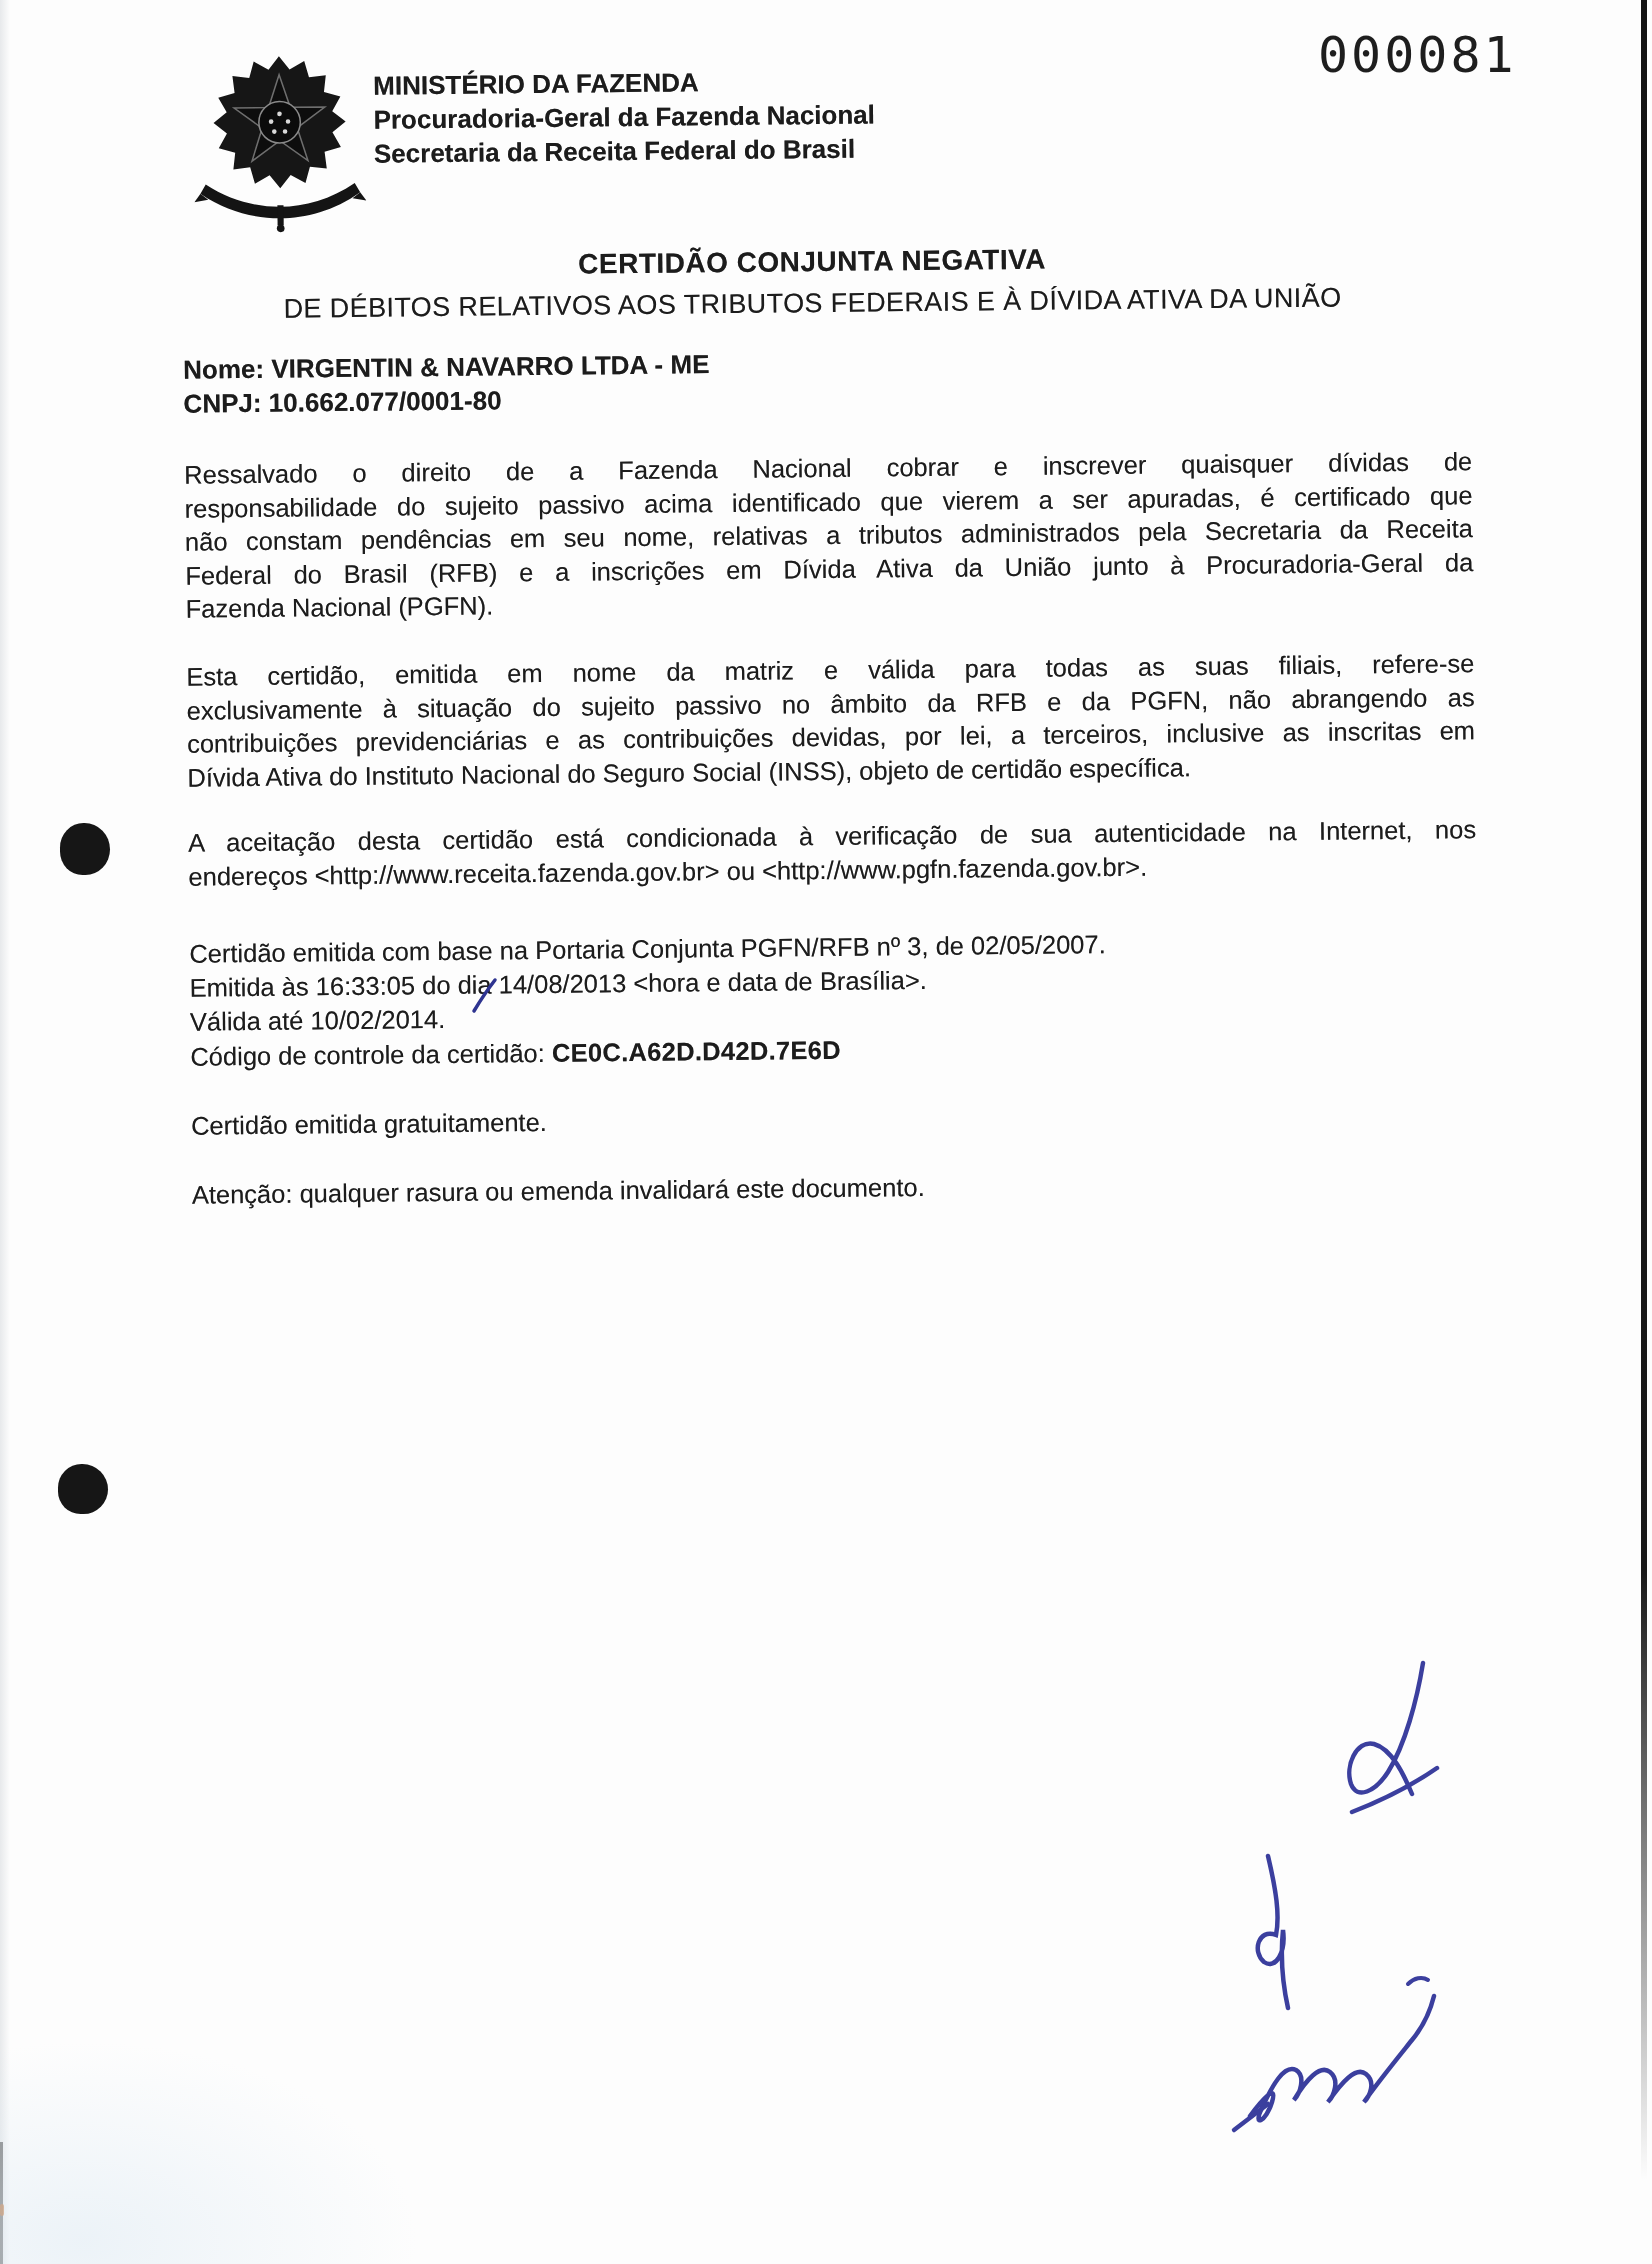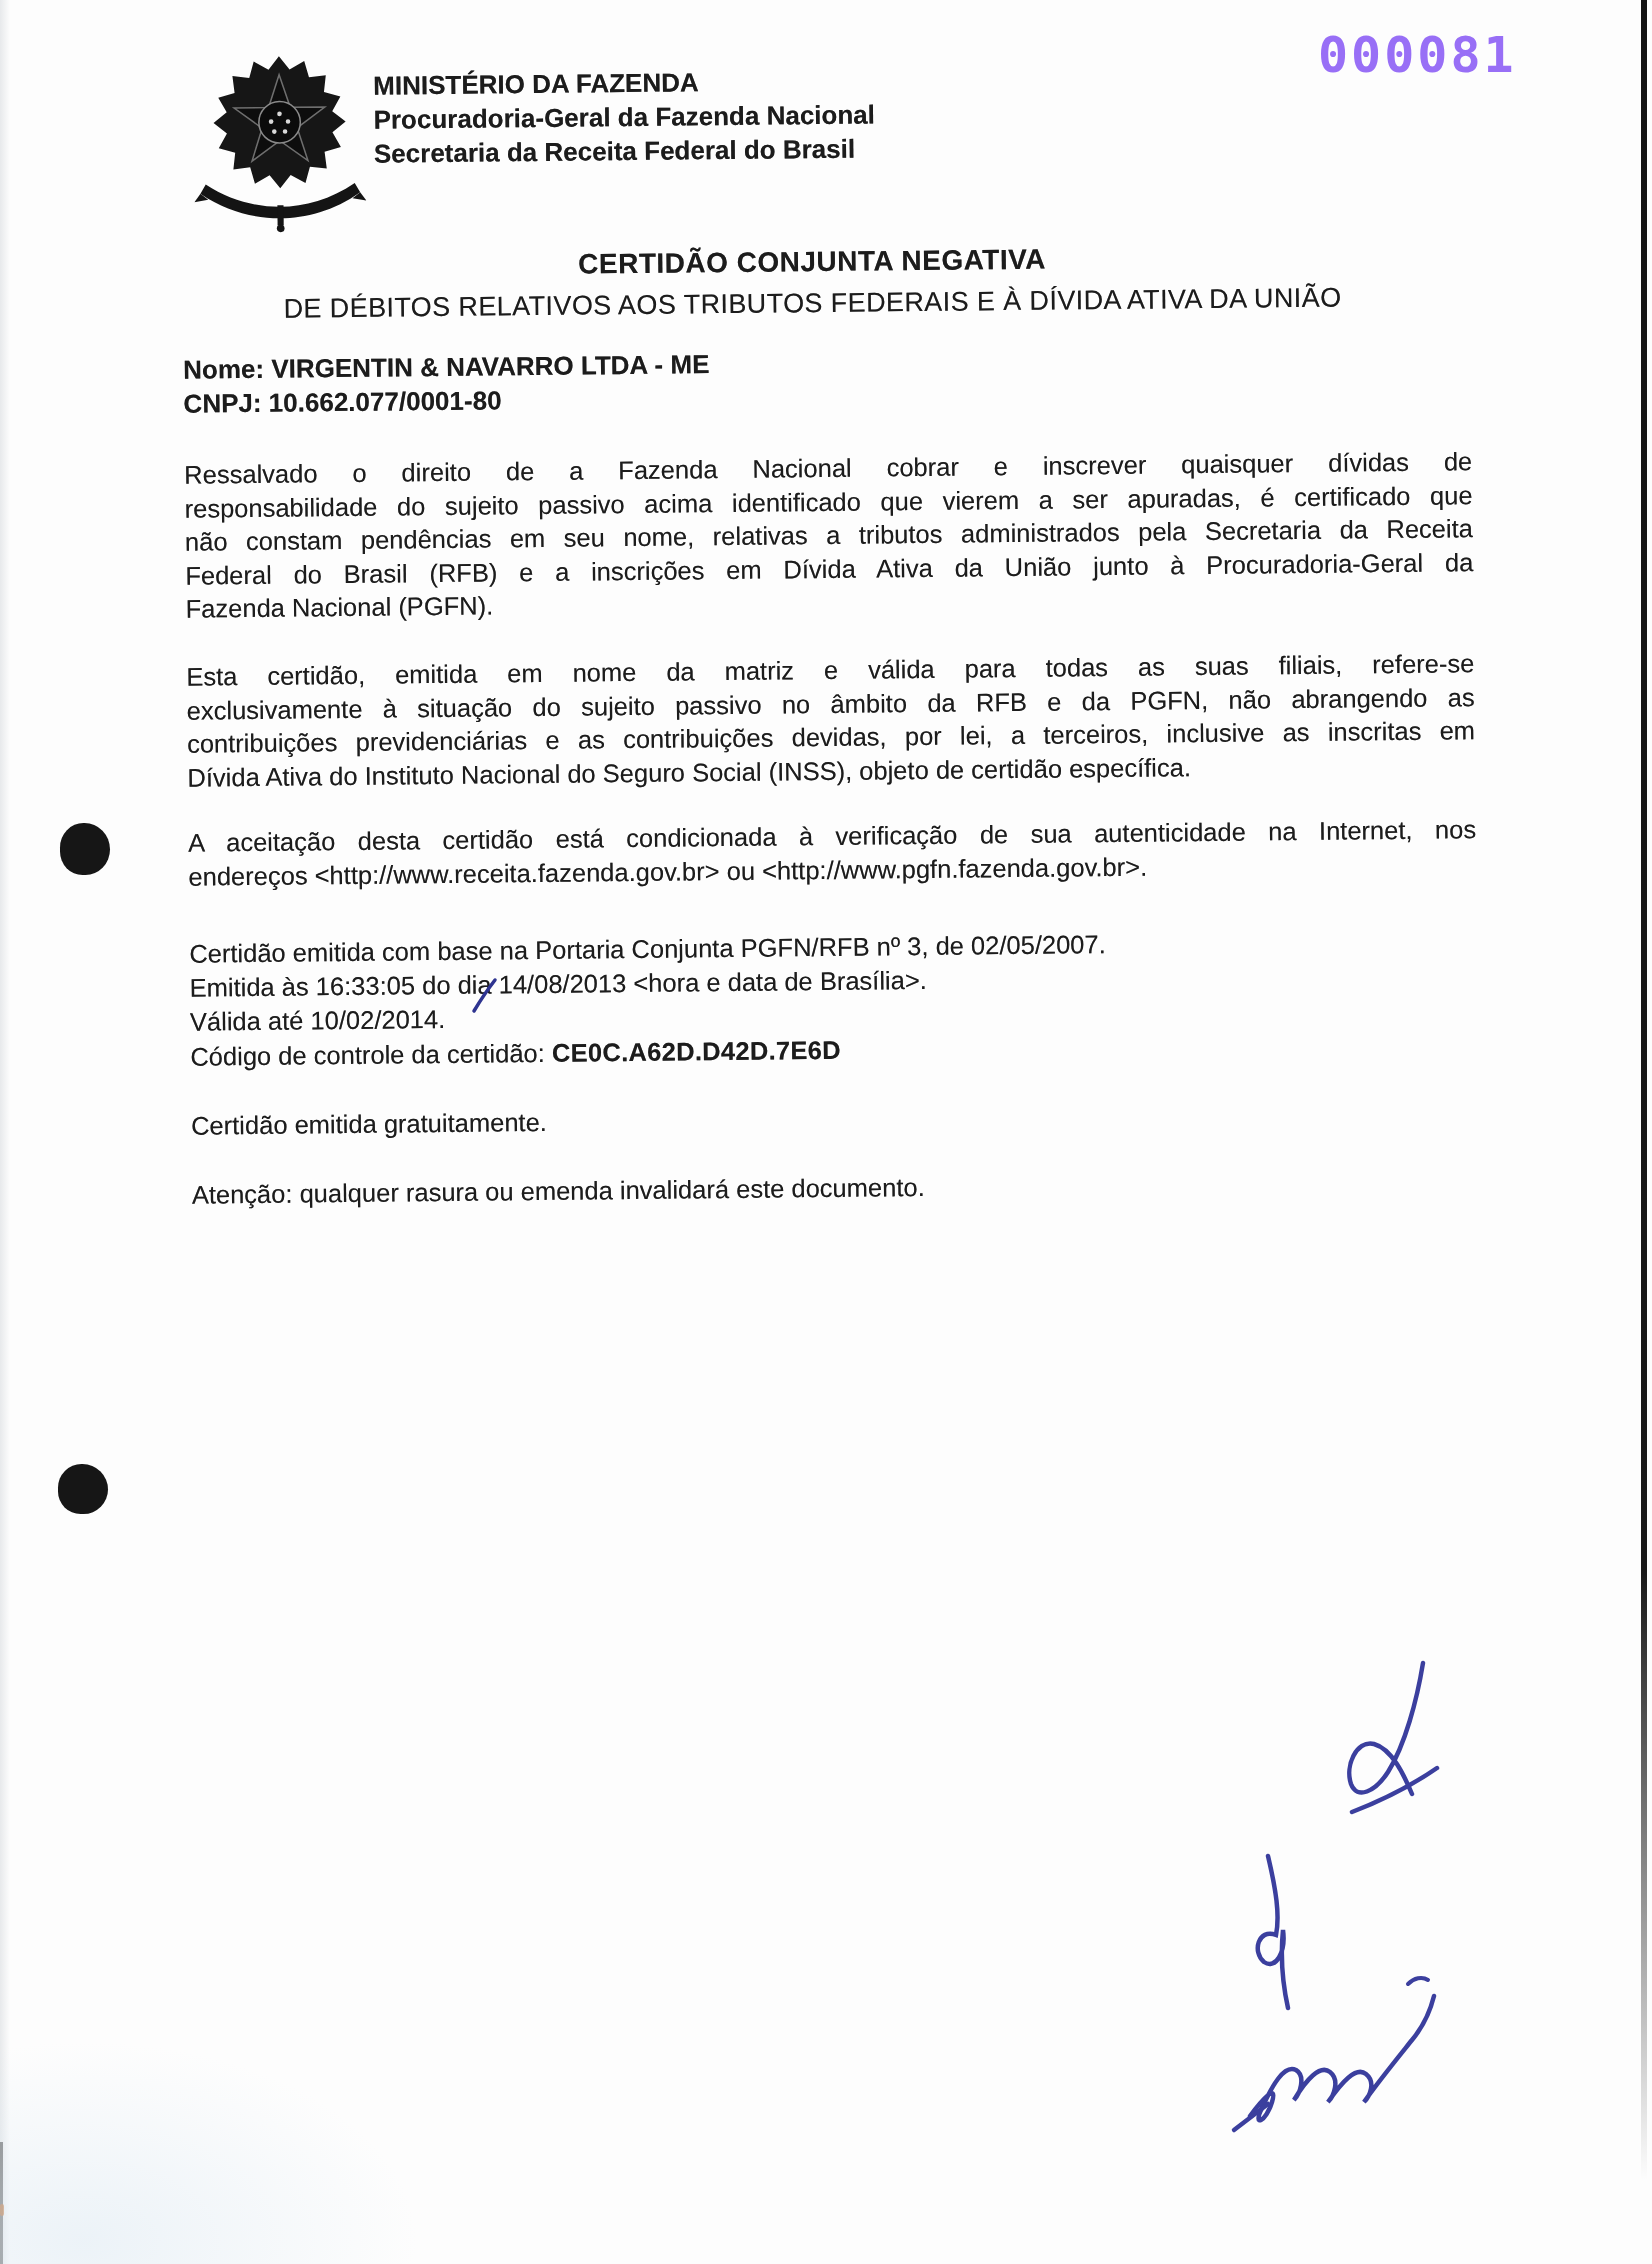--- a/index.html
+++ b/index.html
@@ -43,21 +43,21 @@
   .tilt{
     position:absolute;inset:0;
     transform:rotate(-0.6deg);
     transform-origin:50% 45%;
   }
 
   .stamp-number{
     position:absolute;left:1318px;top:26px;
     font-family:"DejaVu Sans Mono", monospace;
     font-size:50px;letter-spacing:3px;
-    color:#8b5cf6;opacity:.88;font-weight:bold;
+    color:#000000;opacity:.88;
   }
 
   .emblem{position:absolute;left:203px;top:36px;width:172px;height:192px;}
 
   .org{position:absolute;left:383px;top:64px;font-size:26px;font-weight:bold;line-height:34px;
        text-shadow:0 0 .6px rgba(0,0,0,.55);}
   .org div{white-space:nowrap;}
 
   .title-block{position:absolute;left:120px;top:246px;width:1400px;text-align:center;}
   .title-main{font-size:28px;font-weight:bold;letter-spacing:.5px;text-shadow:0 0 .6px rgba(0,0,0,.5);}

